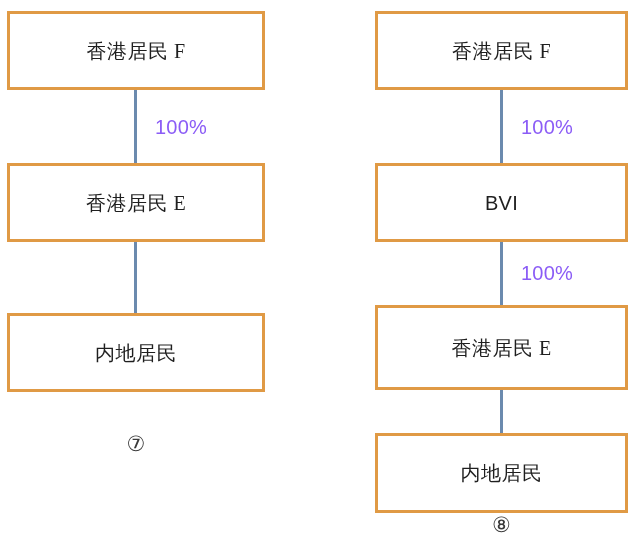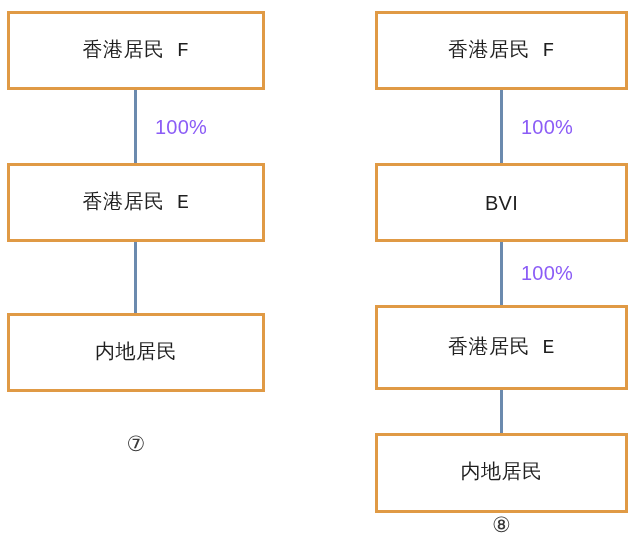--- a/index.html
+++ b/index.html
@@ -22,21 +22,21 @@
     position: absolute;
     box-sizing: border-box;
     background: #ffffff;
     border: 3px solid #E09A45;
     display: flex;
     align-items: center;
     justify-content: center;
     text-align: center;
   }
   .node-label {
-    font-family: Liberation Mono, monospace;
+    font-family: Liberation Serif, serif;
     font-size: 20px;
     letter-spacing: 0.5px;
     color: #1f1f1f;
     line-height: 1.1;
     white-space: nowrap;
   }
   .node-label.latin {
     font-family: "Liberation Sans", "DejaVu Sans", sans-serif;
     font-size: 20px;
     letter-spacing: 0.3px;

